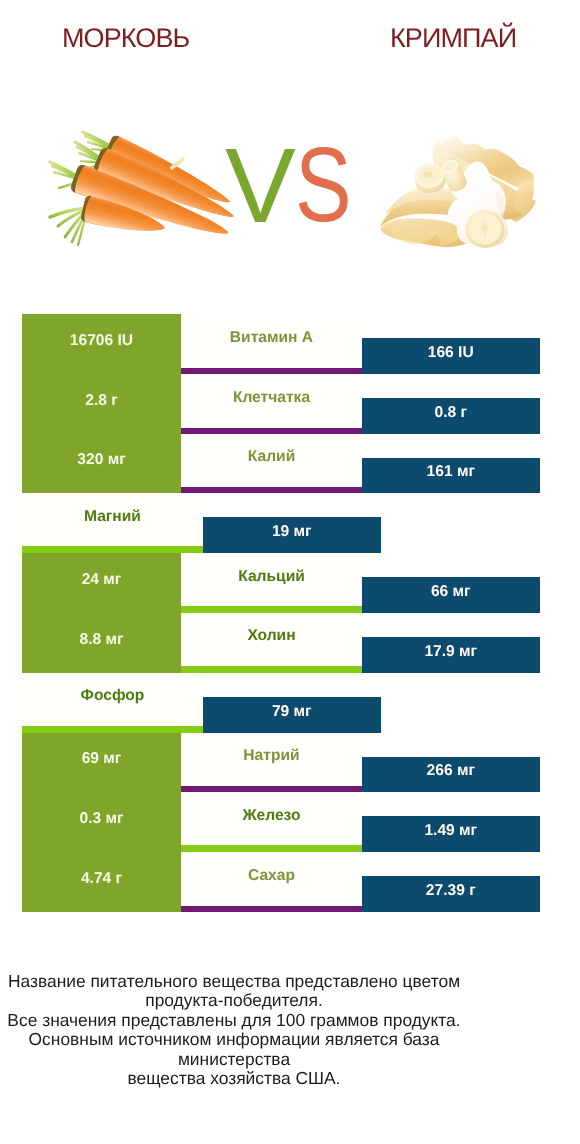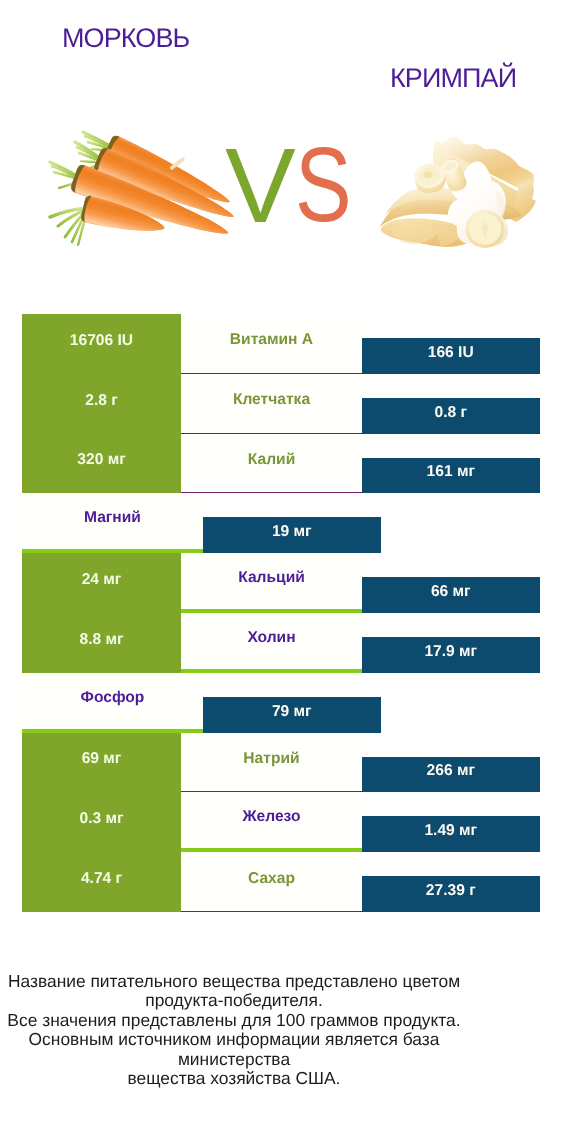--- a/index.html
+++ b/index.html
@@ -1,37 +1,37 @@
 <!DOCTYPE html>
 <html><head>
 <meta charset="utf-8">
 <style>
   * { margin:0; padding:0; box-sizing:border-box; }
   html,body { width:580px; height:1144px; }
   body { background:#ffffff; font-family:"Liberation Sans", sans-serif; overflow:hidden;
          -webkit-font-smoothing:antialiased; text-rendering:geometricPrecision; }
   .page { position:relative; width:580px; height:1144px; background:#fff; }
 
-  .title { position:absolute; top:23px; font-size:27px; letter-spacing:-0.9px; color:#4c1d95;
+  .title { position:absolute; top:23px; font-size:27px; letter-spacing:-0.9px; color:#7f1d1d;
            white-space:nowrap; line-height:30px; }
   #t-left  { left:62px; }
-  #t-right { left:390px;margin-top:40px; }
+  #t-right { left:390px; }
 
   .art { position:absolute; left:0; top:0; }
   .vs { position:absolute; left:226px; top:140px; width:125px; height:85px; }
 
   .table { position:absolute; left:22px; top:314px; width:536px; }
   .row { display:flex; height:59.8px; }
   .cell { display:flex; align-items:center; justify-content:center;
           font-size:15.6px; font-weight:bold; white-space:nowrap; padding-bottom:6px; }
   .c-left  { width:159px; background:#7fa62b; color:#f5fce8; }
   .c-mid   { width:181px;  background:#fffffc; }
   .c-right { width:177.5px; background:#0c4a6e; color:#fffaf4;margin-top:24px; }
-  .row.green .c-mid { color:#7b9639; border-bottom:1px solid #701a75; }
-  .row.orange .c-mid { color:#4c1d95; border-bottom:4px solid #84cc16; }
+  .row.green .c-mid { color:#7b9639; border-bottom:6px solid #701a75; }
+  .row.orange .c-mid { color:#4d7c0f; border-bottom:7px solid #84cc16; }
 
   .footer { position:absolute; left:0; top:972px; width:468px; text-align:center;
             font-size:17.4px; color:#1c1c1c; line-height:19.45px; }
 </style>
 </head>
 <body>
 
 <div class="page">
   <svg class="art" width="580" height="300" viewBox="0 0 580 300">
 

